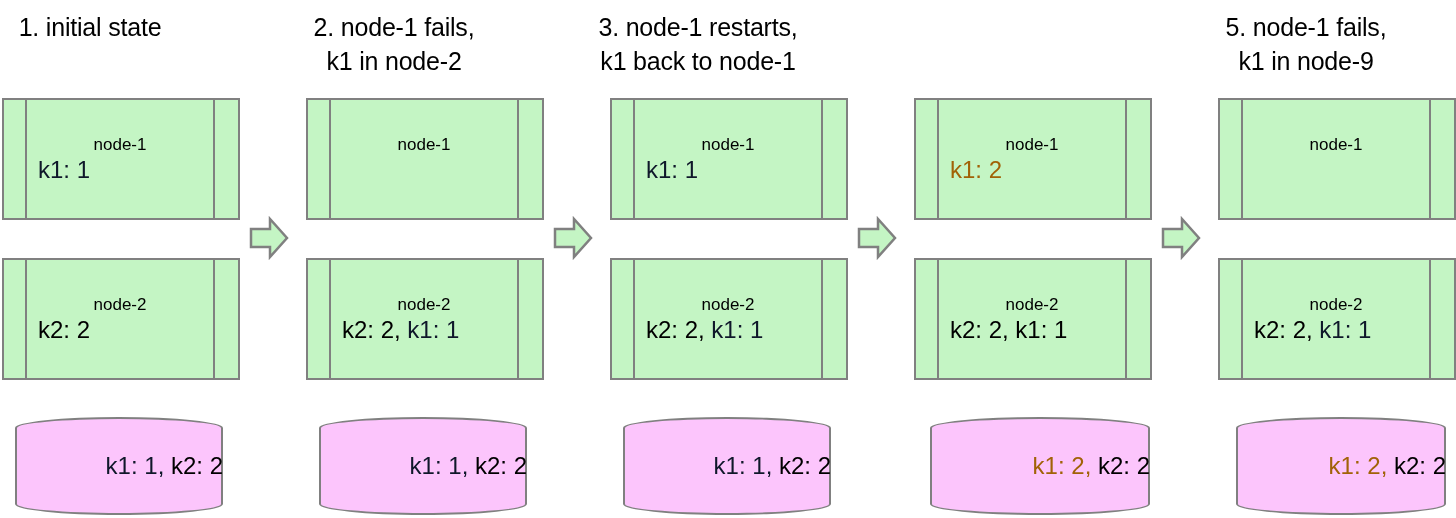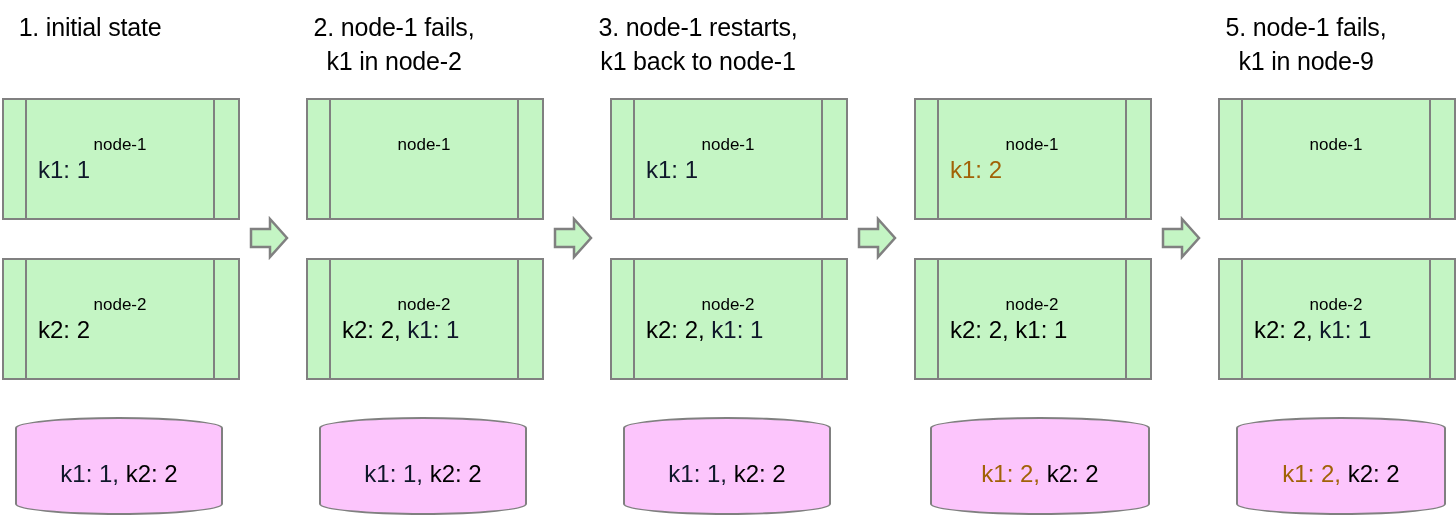--- a/index.html
+++ b/index.html
@@ -124,26 +124,25 @@
     top: 11px;
     height: 16px;
     background: #fcc5fc;
     z-index: 1;
   }
   .cyl-text {
     position: absolute;
     left: 0; right: 0;
     top: 50%;
     transform: translateY(-50%);
-    text-align: center;
+    text-align: right;
     font-size: 24px;
     line-height: 28px;
     white-space: nowrap;
     z-index: 2;
-    margin-top: 8px;
   }
 
   
   .arrow {
     position: absolute;
     width: 40px;
     height: 44px;
   }
   .arrow svg { display: block; }
 </style>

